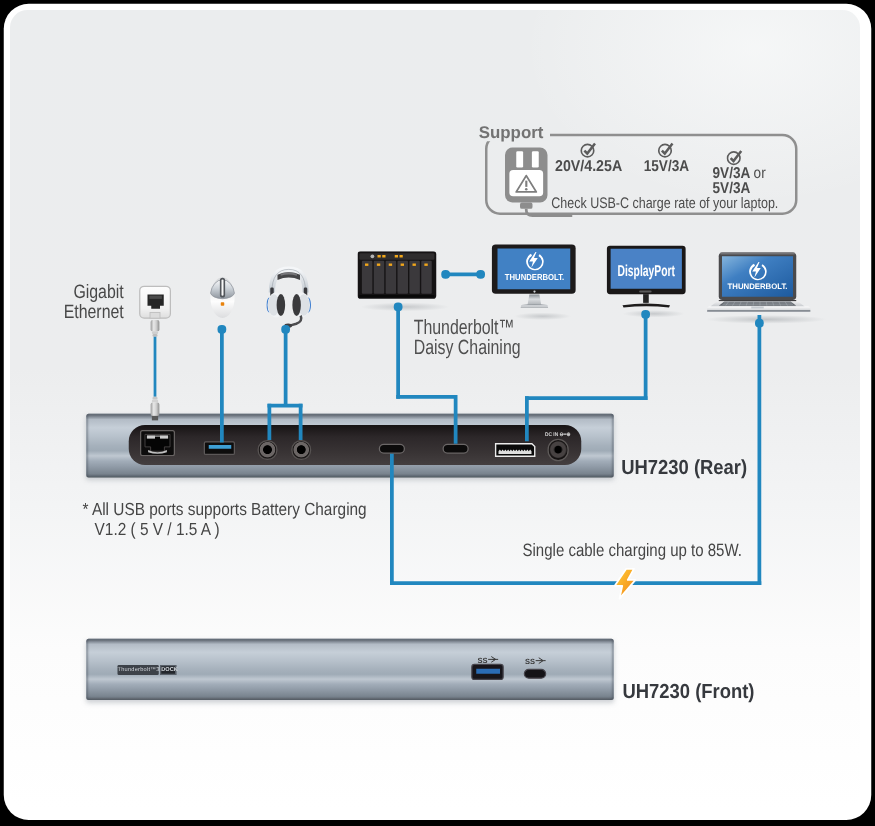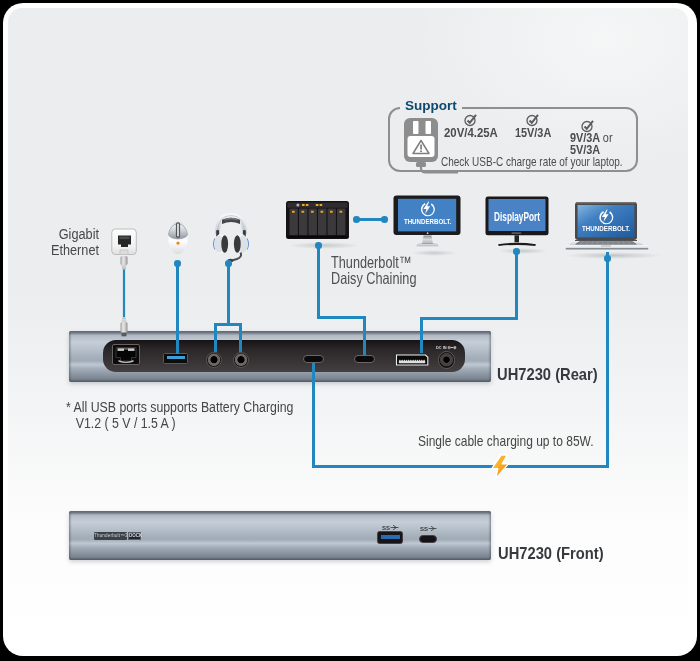--- a/index.html
+++ b/index.html
@@ -51,21 +51,21 @@
   <div class="dot" style="left:507.3px;top:242.3px;"></div>
   <div class="line blue" style="left:414.1px;top:311.4px;width:97.7px;height:3px;"></div>
   <div class="line blue" style="left:414.1px;top:311.4px;width:3px;height:36px;"></div>
 
   <div class="line blue" style="left:306.3px;top:357px;width:3px;height:105.3px;"></div>
   <div class="line blue" style="left:306.3px;top:459.3px;width:296.7px;height:3px;"></div>
   <div class="line blue" style="left:600px;top:245.5px;width:3px;height:216.8px;"></div>
   <div class="dot" style="left:598px;top:249px;"></div>
 
   <div class="abs" style="left:382px;top:100.5px;width:250px;height:65.5px;border:2px solid #8f8f8f;border-radius:12px;box-sizing:border-box;"></div>
-  <div class="abs" style="left:394px;top:92.1px;background:#ebedee;padding:0 5px;font-size:13.5px;font-weight:bold;color:#0c4a6e;">Support</div>
+  <div class="abs" style="left:372px;top:92.1px;background:#ebedee;padding:0 5px;font-size:13.5px;font-weight:bold;color:#737373;">Support</div>
 
   <svg class="abs" style="left:396px;top:110px;" width="56" height="62" viewBox="0 0 56 62">
     <rect x="2" y="2" width="34" height="44" rx="6" fill="#8d8d8d"></rect>
     <rect x="11" y="5" width="5.5" height="13" rx="1" fill="#fff"></rect>
     <rect x="23.5" y="5" width="5.5" height="13" rx="1" fill="#fff"></rect>
     <rect x="5.5" y="20" width="27" height="21" rx="3" fill="#fff"></rect>
     <path d="M19 24.5 L27 37.5 L11 37.5 Z" fill="none" stroke="#7e7e7e" stroke-width="1.5" stroke-linejoin="round"></path>
     <rect x="18.2" y="28.5" width="1.7" height="5" fill="#7e7e7e"></rect>
     <circle cx="19" cy="35.3" r="1" fill="#7e7e7e"></circle>
     <rect x="14" y="46" width="10" height="5" rx="1.5" fill="#8d8d8d"></rect>

